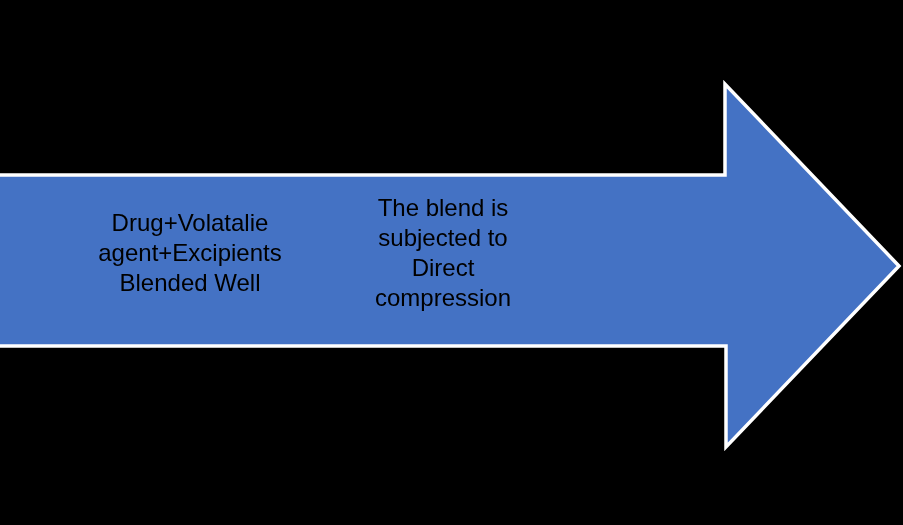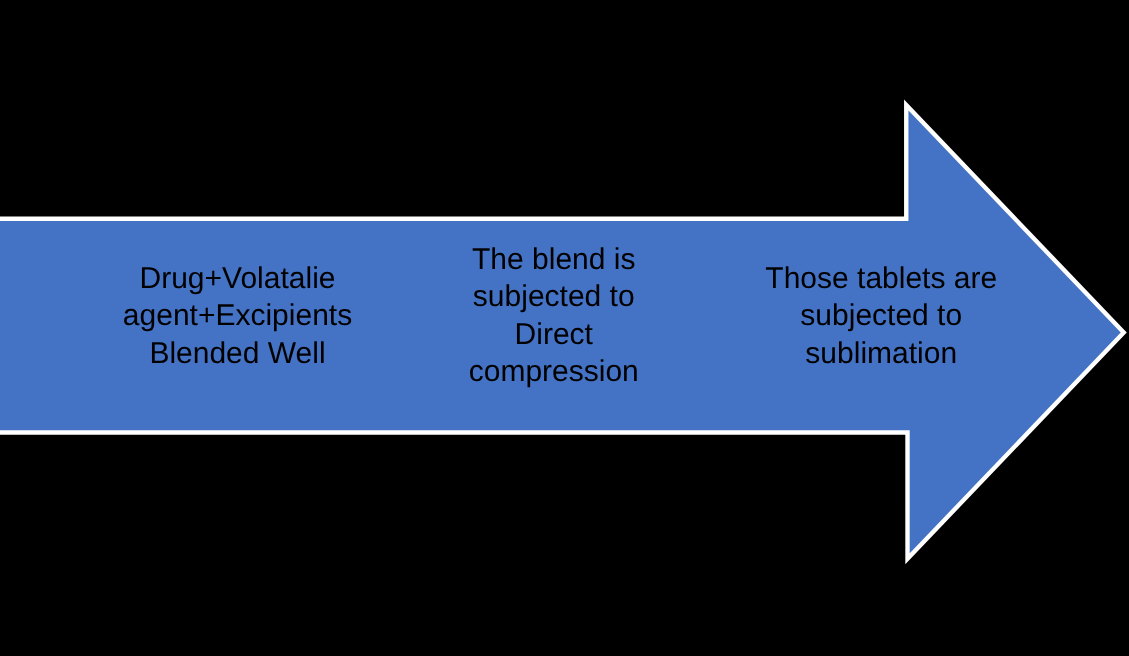--- a/index.html
+++ b/index.html
@@ -58,15 +58,14 @@
 <div id="canvas">
 
   <svg id="arrow-svg" viewBox="0 0 903 525" xmlns="http://www.w3.org/2000/svg">
     <polygon points="-6,175 725,175 725,84 899,266 726,447 726,346 -6,346" fill="#4472C4" stroke="#FFFFFF" stroke-width="3.5" stroke-linejoin="miter"></polygon>
   </svg>
 
   <div class="step-label" id="step-1">Drug+Volatalie agent+Excipients Blended Well</div>
 
   <div class="step-label" id="step-2">The blend is subjected to Direct compression</div>
 
-  <div class="step-label" id="step-3">Those tablets are subjected to sublimation</div>
 
 </div>
 
 </body></html>

